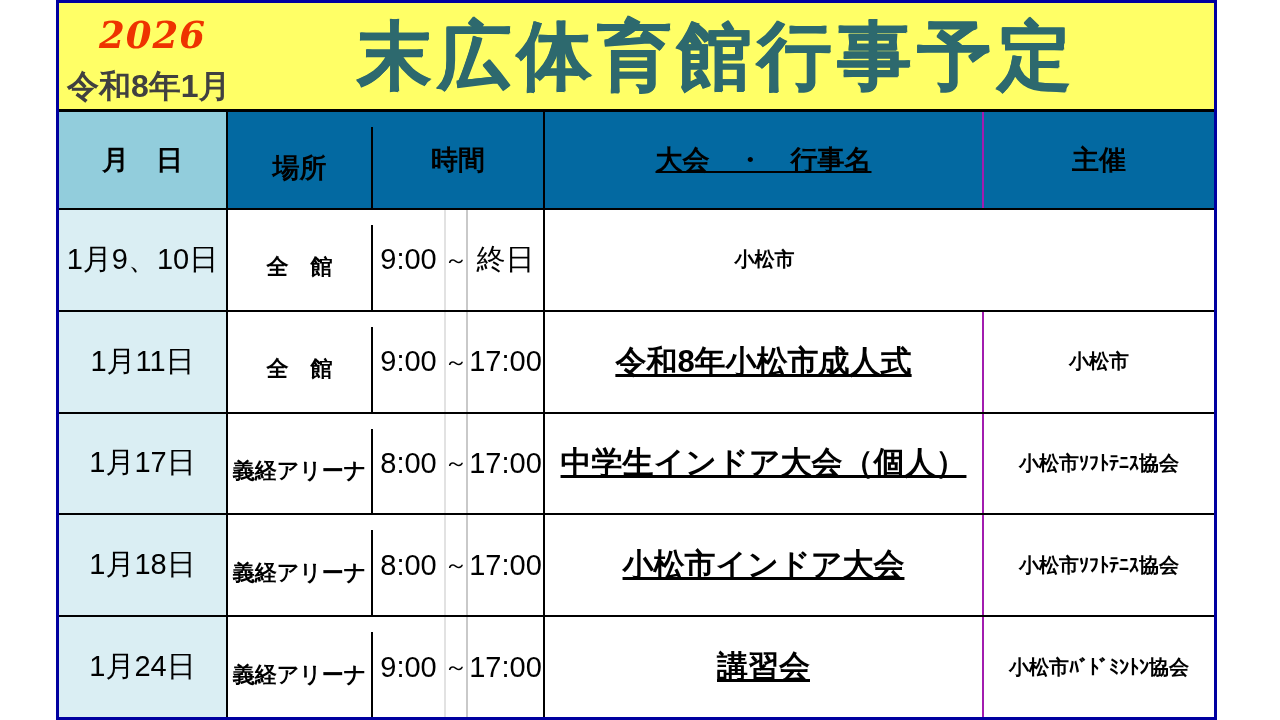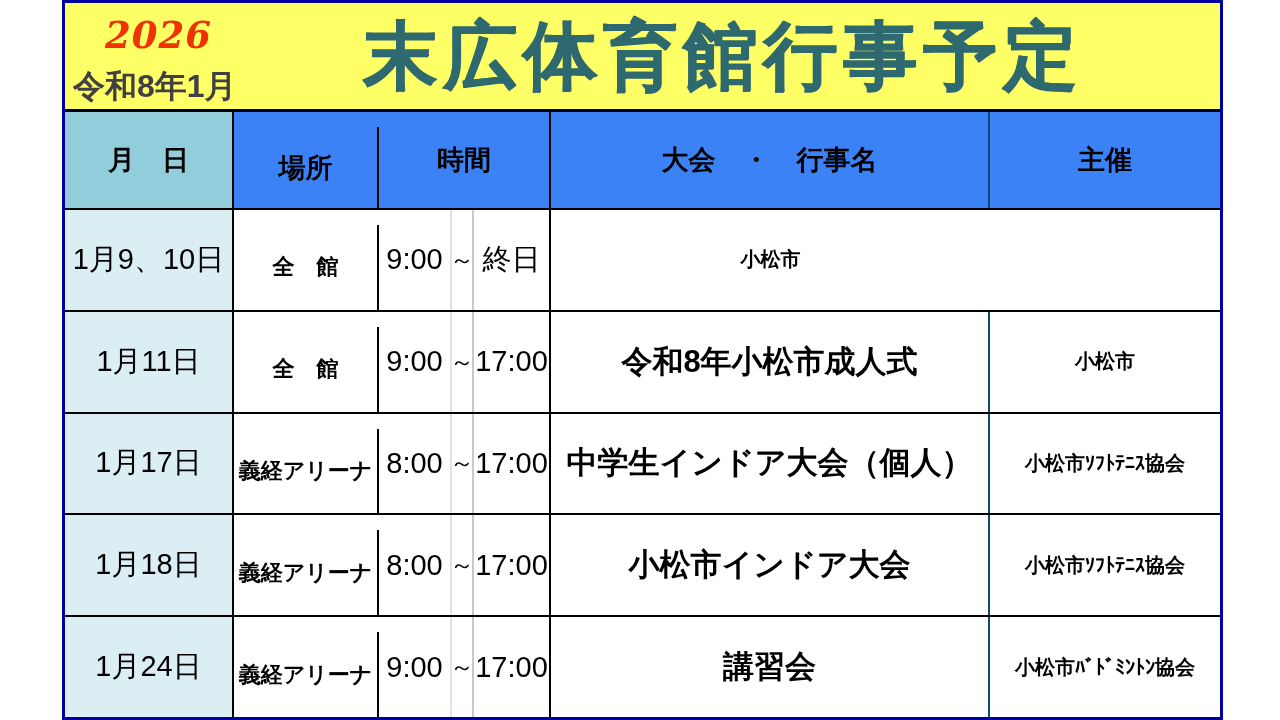--- a/index.html
+++ b/index.html
@@ -9,21 +9,21 @@
     font-family: "Liberation Sans", sans-serif;
     overflow: hidden;
   }
   .page {
     position: relative;
     width: 1280px; height: 720px;
     background: #ffffff;
   }
   .sheet {
     position: absolute;
-    left: 62px; top: 0;
+    left: 56px; top: 0;
     width: 1161px; height: 720px;
     box-sizing: border-box;
     border: 3px solid #0000a0;
     background: #ffffff;
     display: flex;
     flex-direction: column;
   }
   
   .banner {
     height: 106px;
@@ -75,37 +75,37 @@
     display: flex;
     flex-direction: column;
   }
   .row {
     display: grid;
     grid-template-columns: 169px 145px 73px 22px 77px 439px 1fr;
     border-bottom: 2px solid #000000;
     flex: 1;
   }
   .row:last-child { border-bottom: none; }
-  .row.header { flex: 0 0 96px; background: #3b82f6; }
+  .row.header { flex: 0 0 96px; background: #0369a1; }
   .cell {
     display: flex;
     align-items: center;
     justify-content: center;
     text-align: center;
     color: #000000;
     overflow: hidden;
     white-space: nowrap;
   }
   
   .c-date  { border-right: 2px solid #000000; }
   .c-place { border-right: 2px solid #000000; }
   .c-t1    { border-right: 2px solid #e2e2e2; }
   .c-sep   { border-right: 2px solid #c9c9c9; }
   .c-t2    { border-right: 2px solid #000000; }
-  .c-event { border-right: 2px solid #0c4a6e; }
+  .c-event { border-right: 2px solid #a21caf; text-decoration: underline; }
   .c-org   { }
   
   .c-timehead {
     grid-column: 3 / 6;
     border-right: 2px solid #000000;
   }
   
   .row.header .cell { font-size: 27px; font-weight: 700; }
   .c-date  { background: #daeef3; font-size: 29px; font-weight: 400; }
   .row.header .c-date { background: #92cddc; }

